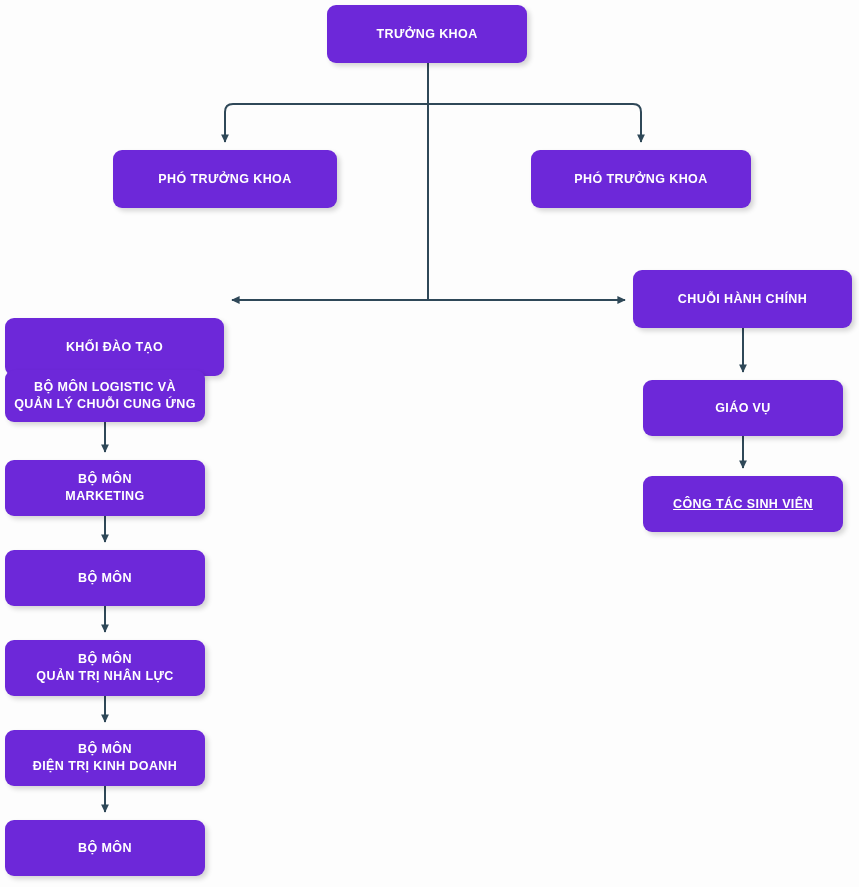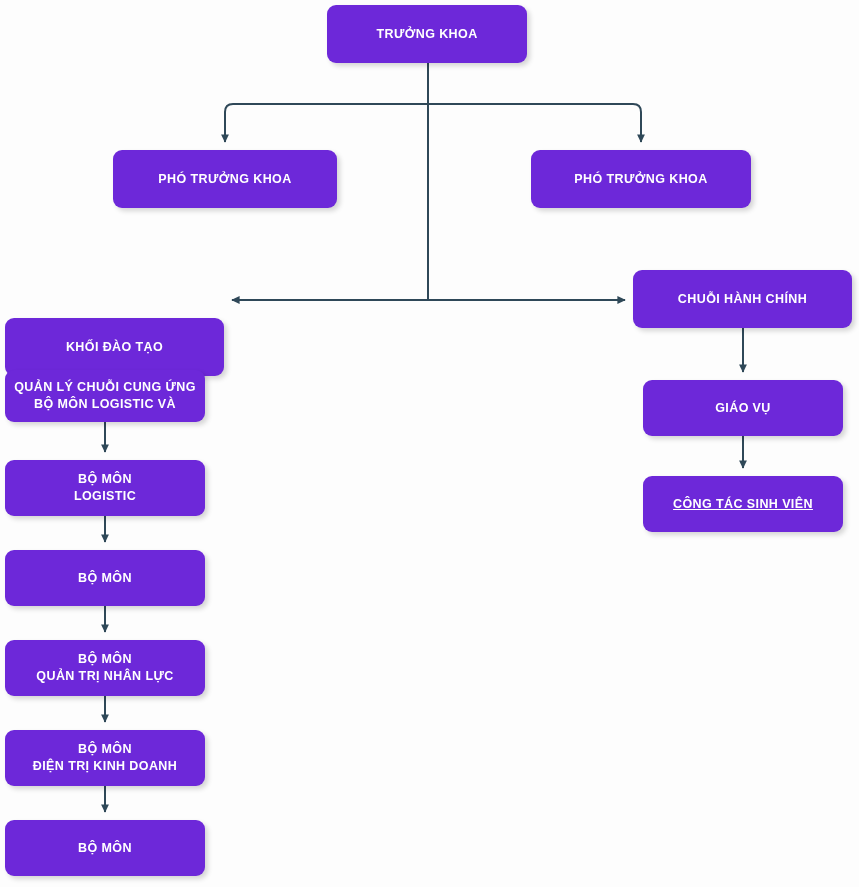--- a/index.html
+++ b/index.html
@@ -125,29 +125,29 @@
   </div>
 
   <div class="node" id="n-khoi-hanh-chinh">
     <span class="label">
       <span class="ln">CHUỖI HÀNH CHÍNH</span>
     </span>
   </div>
 
   <div class="node" id="n-bm-logistic">
     <span class="label">
+      <span class="ln">BỘ MÔN LOGISTIC VÀ</span>
       <span class="ln">QUẢN LÝ CHUỖI CUNG ỨNG</span>
-      <span class="ln">BỘ MÔN LOGISTIC VÀ</span>
     </span>
   </div>
 
   <div class="node" id="n-bm-marketing">
     <span class="label">
       <span class="ln">BỘ MÔN</span>
-      <span class="ln">LOGISTIC</span>
+      <span class="ln">MARKETING</span>
     </span>
   </div>
 
   <div class="node" id="n-bm-kdqt">
     <span class="label">
       <span class="ln">BỘ MÔN</span>
     </span>
   </div>
 
   <div class="node" id="n-bm-qtnl">

